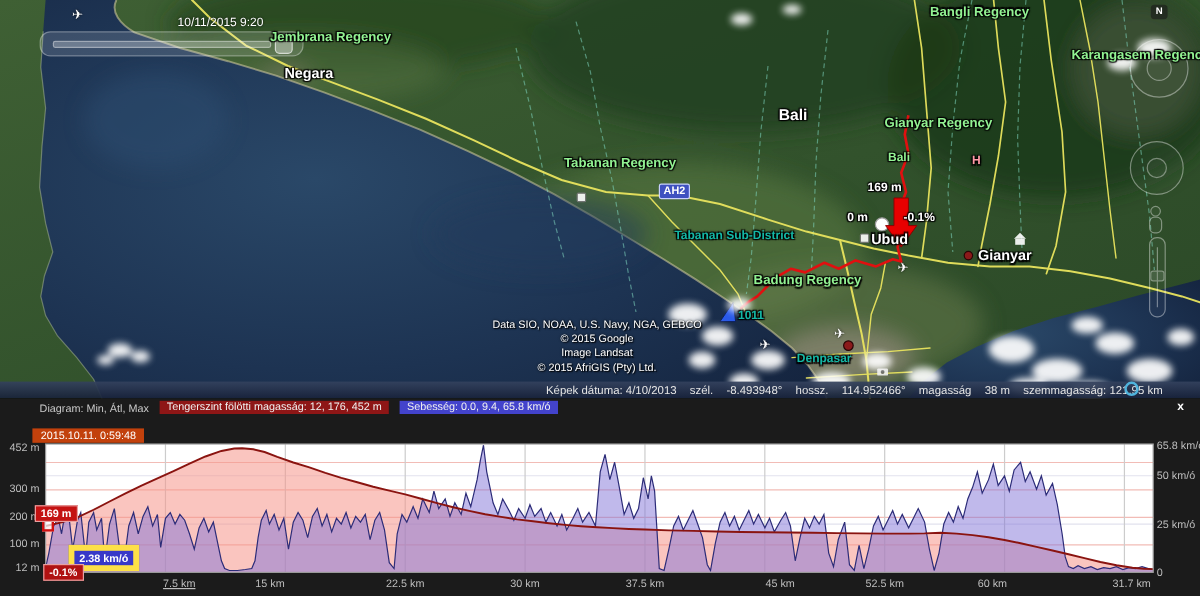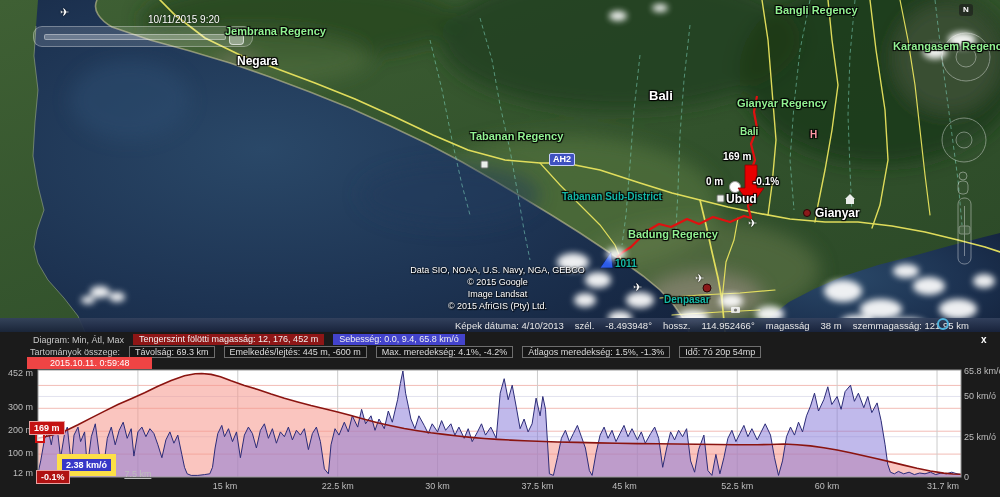--- a/index.html
+++ b/index.html
@@ -41,21 +41,21 @@
   
   .panel{position:absolute;left:0;top:332px;width:1000px;height:165px;background:#1b1b1b;font-size:9px;color:#c8c8c8;}
   .prow{position:absolute;display:flex;gap:9px;align-items:center;white-space:nowrap;}
   .r1{left:33px;top:2px;justify-content:space-between;}
   .r2{left:30px;top:14px;}
   .pbox{padding:0 6px;line-height:11px;color:#f0f0f0;}
   .pred{background:#8e1616;}
   .pblue{background:#4343cc;}
   .chip{padding:0 5px;line-height:10px;border:1px solid #6e6e6e;background:#151515;color:#ddd;}
   .pclose{position:absolute;left:981px;top:2px;color:#fff;font-size:10px;font-weight:bold;cursor:pointer;}
-  .datebox{position:absolute;left:27px;top:25px;background:#ef4444;color:#fff;padding:1px 23px;font-size:9px;z-index:4;}
+  .datebox{position:absolute;left:27px;top:25px;background:#c2410c;color:#fff;padding:1px 7px;font-size:9px;z-index:4;}
   #chart-svg{position:absolute;left:0;top:0;}
   .strip{position:absolute;left:0;top:145px;width:1000px;height:20px;background:#2e2e2e;}
   .tourbtn{position:absolute;left:0;top:0;width:107px;height:20px;background:#000;color:#fff;font-size:11px;
            font-weight:bold;display:flex;align-items:center;gap:5px;padding-left:8px;box-sizing:border-box;}
   .chev{display:inline-block;transform:rotate(90deg);font-size:11px;}
   .axlab{position:absolute;font-size:9px;color:#bdbdbd;white-space:nowrap;}
   .cur-sq{position:absolute;left:35px;top:101px;width:6px;height:6px;border:2px solid #d01010;
           background:rgba(255,255,255,0.7);z-index:6;}
   .curbadge{position:absolute;color:#fff;font-size:9px;font-weight:bold;padding:1px 4px;z-index:6;white-space:nowrap;}
   .cur-elev{left:29px;top:89px;background:#c41212;border:1px solid #e8a0a0;}
@@ -248,28 +248,20 @@
     <div class="eye"></div>
   </div>
 
   <div class="panel" id="panel">
     <div class="prow r1">
       <span>Diagram: Min, Átl, Max</span>
       <span class="pbox pred">Tengerszint fölötti magasság: 12, 176, 452 m</span>
       <span class="pbox pblue">Sebesség: 0.0, 9.4, 65.8 km/ó</span>
     </div>
     <span class="pclose">x</span>
-    <div class="prow r2">
-      <span>Tartományok összege:</span>
-      <span class="chip">Távolság: 69.3 km</span>
-      <span class="chip">Emelkedés/lejtés: 445 m, -600 m</span>
-      <span class="chip">Max. meredekség: 4.1%, -4.2%</span>
-      <span class="chip">Átlagos meredekség: 1.5%, -1.3%</span>
-      <span class="chip">Idő: 7ó 20p 54mp</span>
-    </div>
 
     <svg id="chart-svg" width="1000" height="165" viewBox="0 0 1000 165">
         <rect x="38" y="38" width="923" height="107" fill="#ffffff"></rect>
         <line x1="38" y1="104.72644376899696" x2="961" y2="104.72644376899696" stroke="#e2e2ee" stroke-width="1"></line>
         <line x1="38" y1="64.45288753799392" x2="961" y2="64.45288753799392" stroke="#e2e2ee" stroke-width="1"></line>
         <line x1="38" y1="122.10176991150442" x2="961" y2="122.10176991150442" stroke="#f2bcb6" stroke-width="1"></line>
         <line x1="38" y1="99.20353982300884" x2="961" y2="99.20353982300884" stroke="#f2bcb6" stroke-width="1"></line>
         <line x1="38" y1="76.30530973451327" x2="961" y2="76.30530973451327" stroke="#f2bcb6" stroke-width="1"></line>
         <line x1="38" y1="53.40707964601769" x2="961" y2="53.40707964601769" stroke="#f2bcb6" stroke-width="1"></line>
         <line x1="137.8917748917749" y1="38" x2="137.8917748917749" y2="145" stroke="#cccccc" stroke-width="1"></line>
@@ -297,23 +289,23 @@
     <div class="curbadge cur-grade">-0.1%</div>
   <div class="axlab" style="left: 0px; top: 35.5px; width: 33px; text-align: right;">452 m</div>
       <div class="axlab" style="left: 0px; top: 70.3053px; width: 33px; text-align: right;">300 m</div>
       <div class="axlab" style="left: 0px; top: 93.2035px; width: 33px; text-align: right;">200 m</div>
       <div class="axlab" style="left: 0px; top: 116.102px; width: 33px; text-align: right;">100 m</div>
       <div class="axlab" style="left: 0px; top: 136.252px; width: 33px; text-align: right;">12 m</div>
       <div class="axlab" style="left: 964px; top: 34px; width: 36px;">65.8 km/ó</div>
       <div class="axlab" style="left: 964px; top: 59.4529px; width: 36px;">50 km/ó</div>
       <div class="axlab" style="left: 964px; top: 99.7264px; width: 36px;">25 km/ó</div>
       <div class="axlab" style="left: 964px; top: 140px; width: 36px;">0</div>
-      <div class="axlab" style="left: 112.892px; top: 137px; width: 50px; text-align: center; text-decoration: underline;">7.5 km</div>
+      <div class="axlab" style="left: 112.892px; top: 149px; width: 50px; text-align: right; text-decoration: underline;">7.5 km</div>
       <div class="axlab" style="left: 212.784px; top: 149px; width: 50px; text-align: left;">15 km</div>
       <div class="axlab" style="left: 312.675px; top: 149px; width: 50px; text-align: center;">22.5 km</div>
       <div class="axlab" style="left: 412.567px; top: 149px; width: 50px; text-align: center;">30 km</div>
       <div class="axlab" style="left: 512.459px; top: 149px; width: 50px; text-align: center;">37.5 km</div>
-      <div class="axlab" style="left: 612.351px; top: 149px; width: 50px; text-align: left;">45 km</div>
+      <div class="axlab" style="left: 612.351px; top: 149px; width: 50px; text-align: right;">45 km</div>
       <div class="axlab" style="left: 712.242px; top: 149px; width: 50px; text-align: center;">52.5 km</div>
       <div class="axlab" style="left: 802px; top: 149px; width: 50px; text-align: center;">60 km</div>
       <div class="axlab" style="left: 889px; top: 149px; width: 70px; text-align: right;">31.7 km</div>
     </div>
 </div>
 
 </body></html>

